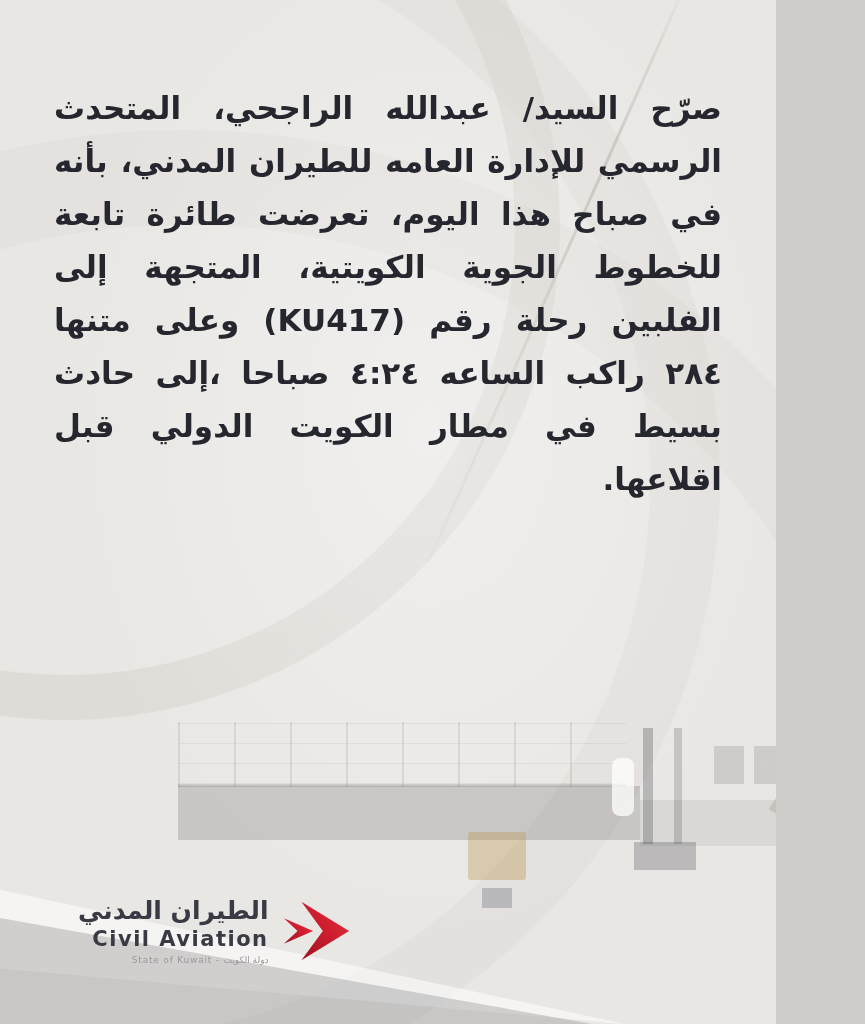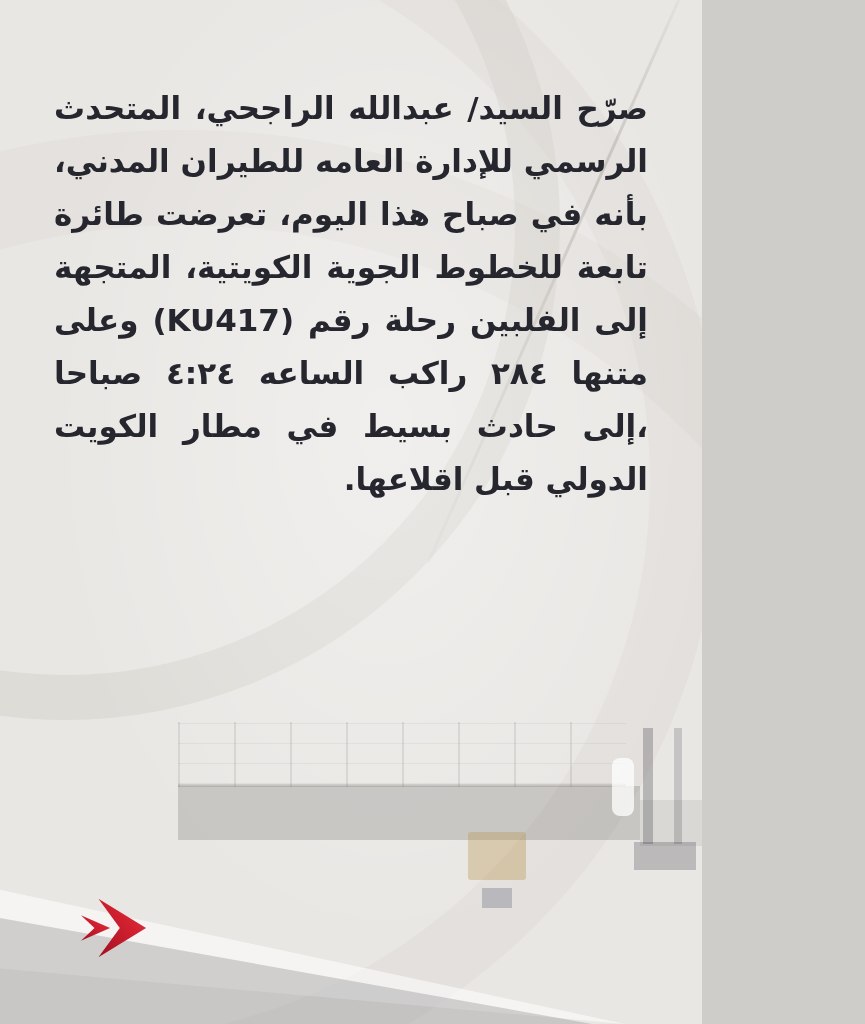--- a/index.html
+++ b/index.html
@@ -2,21 +2,21 @@
 <html lang="ar"><head>
 <meta charset="utf-8">
 <style>
   html,body{margin:0;padding:0;}
   body{
     font-family:"DejaVu Sans",sans-serif;
     background:#cfcdc9;
   }
   .page{
     position:relative;
-    width:702px;height:1024px;
+    width:776px;height:1024px;
     background:#e9e7e4;
     overflow:hidden;
   }
   
   .bg{position:absolute;inset:0;pointer-events:none;}
   .arc{position:absolute;border-radius:50%;}
   .arc1{left:-430px;top:-270px;width:900px;height:900px;border:45px solid rgba(206,202,195,.38);}
   .arc2{left:-540px;top:-150px;width:1120px;height:1120px;border:70px solid rgba(214,210,204,.30);}
   .arc3{left:-620px;top:130px;width:1420px;height:1420px;border:95px solid rgba(210,206,200,.22);}
   .crease{
@@ -118,20 +118,25 @@
     <div class="walkway"></div>
     <div class="road"></div>
     <div class="rwedge"></div>
   </div>
 
   <div class="statement">
     <p>صرّح السيد/ عبدالله الراجحي، المتحدث الرسمي للإدارة العامه للطيران المدني، بأنه في صباح هذا اليوم، تعرضت طائرة تابعة للخطوط الجوية الكويتية، المتجهة إلى الفلبين رحلة رقم (KU417) وعلى متنها ٢٨٤ راكب الساعه ٤:٢٤ صباحا ،إلى حادث بسيط في مطار الكويت الدولي قبل اقلاعها.</p>
   </div>
 
   <div class="logo">
+    <div class="logo-text">
+      <div class="logo-title-ar">الطيران المدني</div>
+      <div class="logo-title-en">Civil Aviation</div>
+      <div class="logo-tagline">State of Kuwait  -  دولة الكويت</div>
+    </div>
     <svg class="logo-arrow" width="70" height="64" viewBox="0 0 72 64" aria-hidden="true">
       <defs>
         <linearGradient id="redgrad" x1="0" y1="1" x2="1" y2="0">
           <stop offset="0%" stop-color="#9e1120"></stop>
           <stop offset="55%" stop-color="#cf1f2f"></stop>
           <stop offset="100%" stop-color="#e4313e"></stop>
         </linearGradient>
       </defs>
       <polygon points="3,19 33,32 3,45 17,32" fill="url(#redgrad)"></polygon>
       <polygon points="21,2 70,32 21,62 43,32" fill="url(#redgrad)"></polygon>

